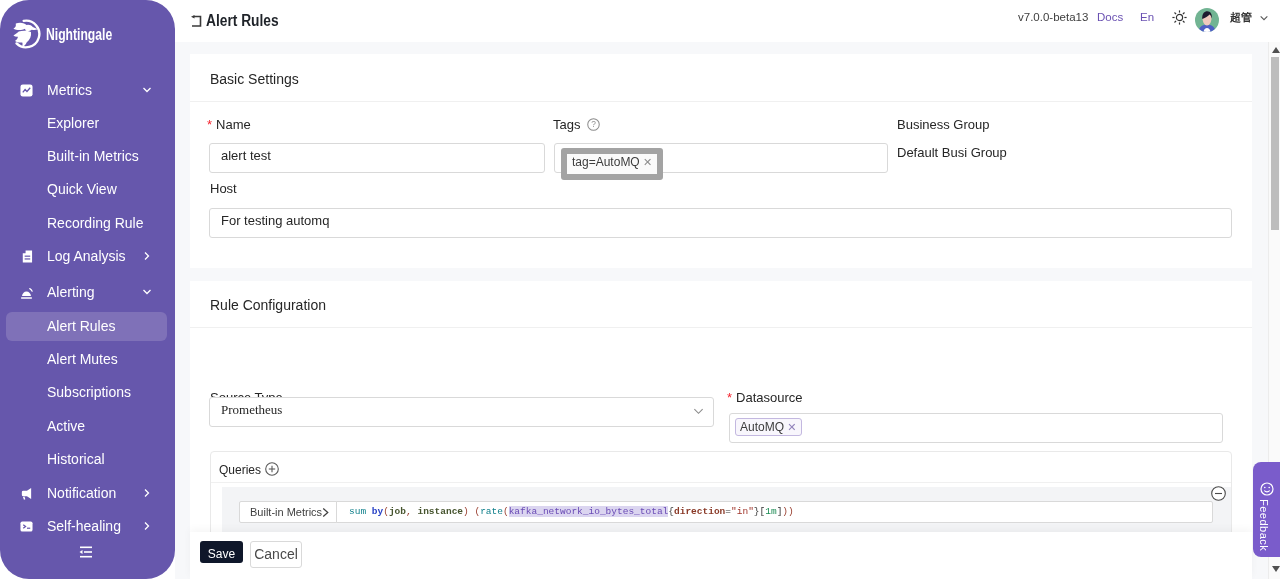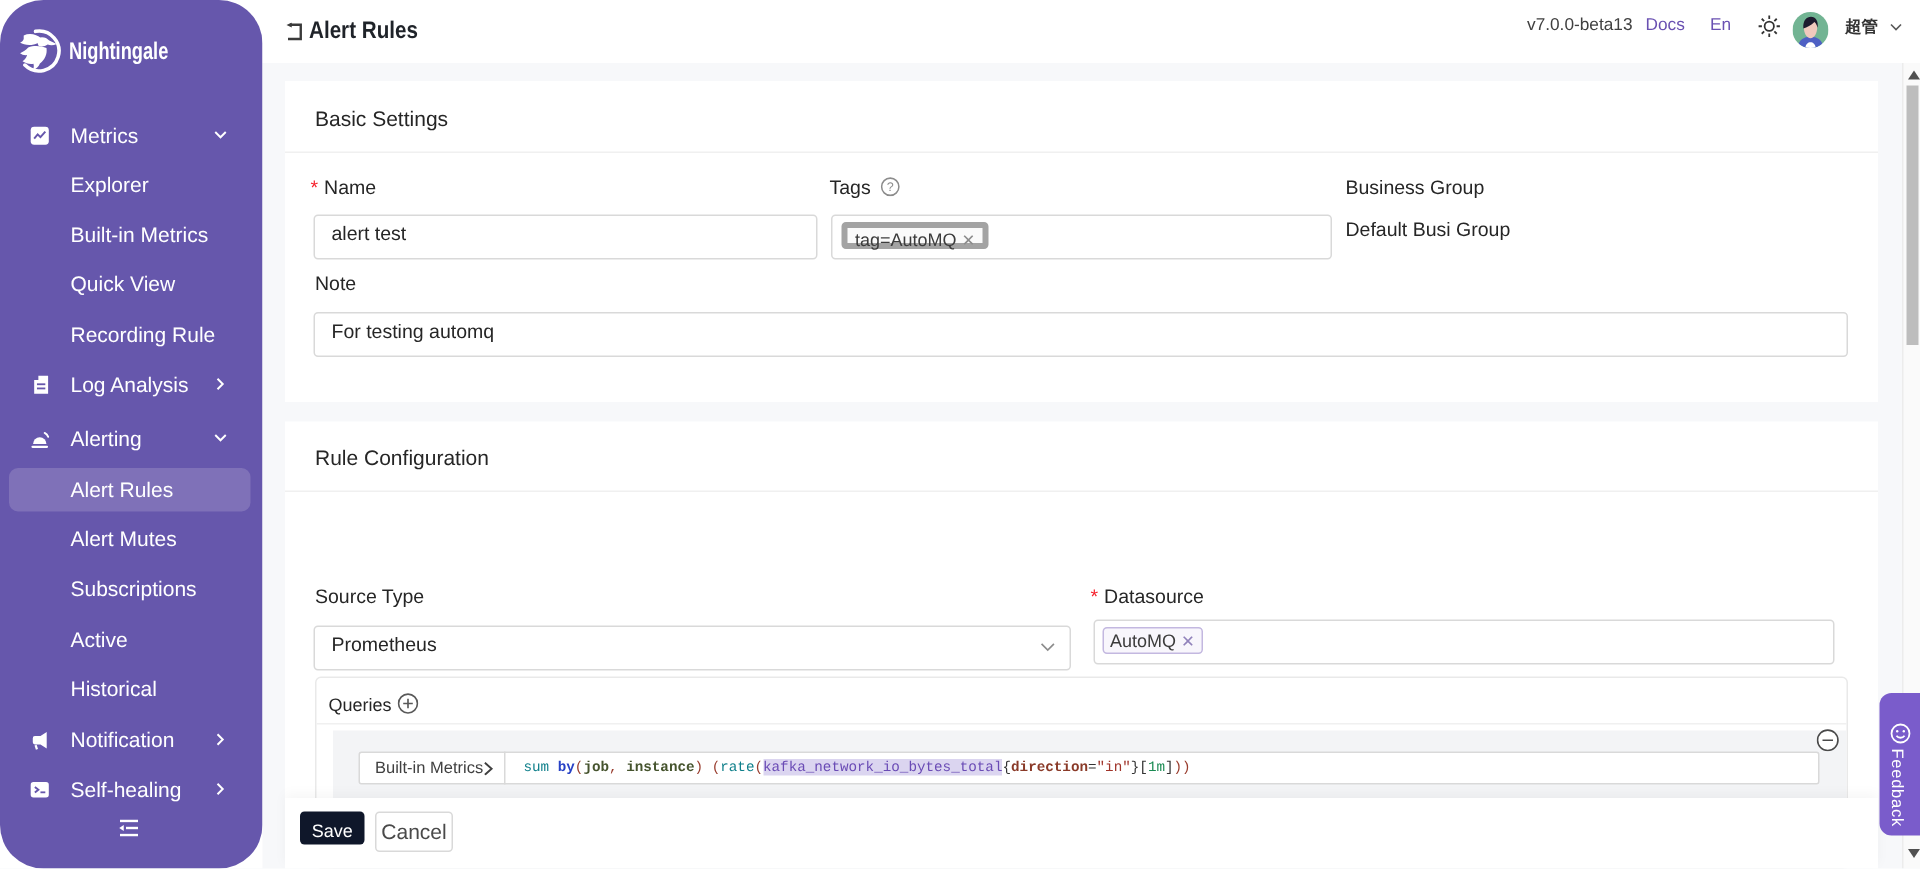--- a/index.html
+++ b/index.html
@@ -194,33 +194,33 @@
     <div class="lbl" style="left:17px;top:63px;"><span class="red">*</span>Name</div>
     <div class="lbl" style="left:363px;top:63px;">Tags
       <svg style="vertical-align:-2px;margin-left:3px" width="13" height="13" viewBox="0 0 14 14">
           <circle cx="7" cy="7" r="6.2" fill="none" stroke="#8c8c8c" stroke-width="1.1"></circle>
           <text x="7" y="10.2" font-size="9" fill="#8c8c8c" text-anchor="middle" font-family="Liberation Sans">?</text>
         </svg>
     </div>
     <div class="lbl" style="left:707px;top:63px;">Business Group</div>
     <div class="inp" style="left:19px;top:89px;width:336px;">alert test</div>
     <div class="inp" style="left:364px;top:89px;width:334px;"></div>
-    <div class="chip" style="left:371px;top:94px;height:18px;background:#fafafa;border:4px solid #a3a3a3;color:#3c3c3c;padding:0 5px;line-height:16px;">tag=AutoMQ <span style="color:#8c8c8c;font-size:11px;">✕</span></div>
+    <div class="chip" style="left:371px;top:94px;height:32px;background:#fafafa;border:6px solid #a3a3a3;color:#3c3c3c;padding:0 5px;line-height:16px;">tag=AutoMQ <span style="color:#8c8c8c;font-size:11px;">✕</span></div>
     <div class="lbl" style="left:707px;top:91px;">Default Busi Group</div>
-    <div class="lbl" style="left:20px;top:127px;">Note</div>
+    <div class="lbl" style="left:20px;top:127px;">Host</div>
     <div class="inp" style="left:19px;top:154px;width:1023px;">For testing automq</div>
   </div>
 
   <div class="card" style="top:239px;height:298px;">
     <div class="cardtitle" style="top:16px;">Rule Configuration</div>
     <div class="hdrline" style="top:46px;"></div>
 
     <div class="lbl" style="left:20px;top:109px;">Source Type</div>
     <div class="lbl" style="left:537px;top:109px;"><span class="red">*</span>Datasource</div>
-    <div class="inp" style="left:19px;top:136px;width:505px;">Prometheus
+    <div class="inp" style="left:19px;top:116px;width:505px;font-family:Liberation Serif, serif;">Prometheus
       <svg class="abs" style="right:9px;top:8px" width="11" height="11" viewBox="0 0 12 12">
           <polyline points="1.5,3.5 6,8 10.5,3.5" fill="none" stroke="#8c8c8c" stroke-width="1.2"></polyline>
         </svg>
     </div>
     <div class="inp" style="left:539px;top:132px;width:494px;"></div>
     <div class="chip" style="left:545px;top:137px;height:18px;background:#f8f6fc;border:1px solid #c3b8e0;color:#3c3c3c;padding:0 4px;line-height:16px;">AutoMQ <span style="color:#9182bb;font-size:11px;">✕</span></div>
 
     <div class="abs" style="left:20px;top:170px;width:1022px;height:128px;border:1px solid #e9e9e9;border-radius:4px;background:#fff;">
       <div class="lbl" style="left:8px;top:11px;font-size:12px;">Queries</div>
       <svg class="abs" style="left:54px;top:10px" width="14" height="14" viewBox="0 0 14 14">

